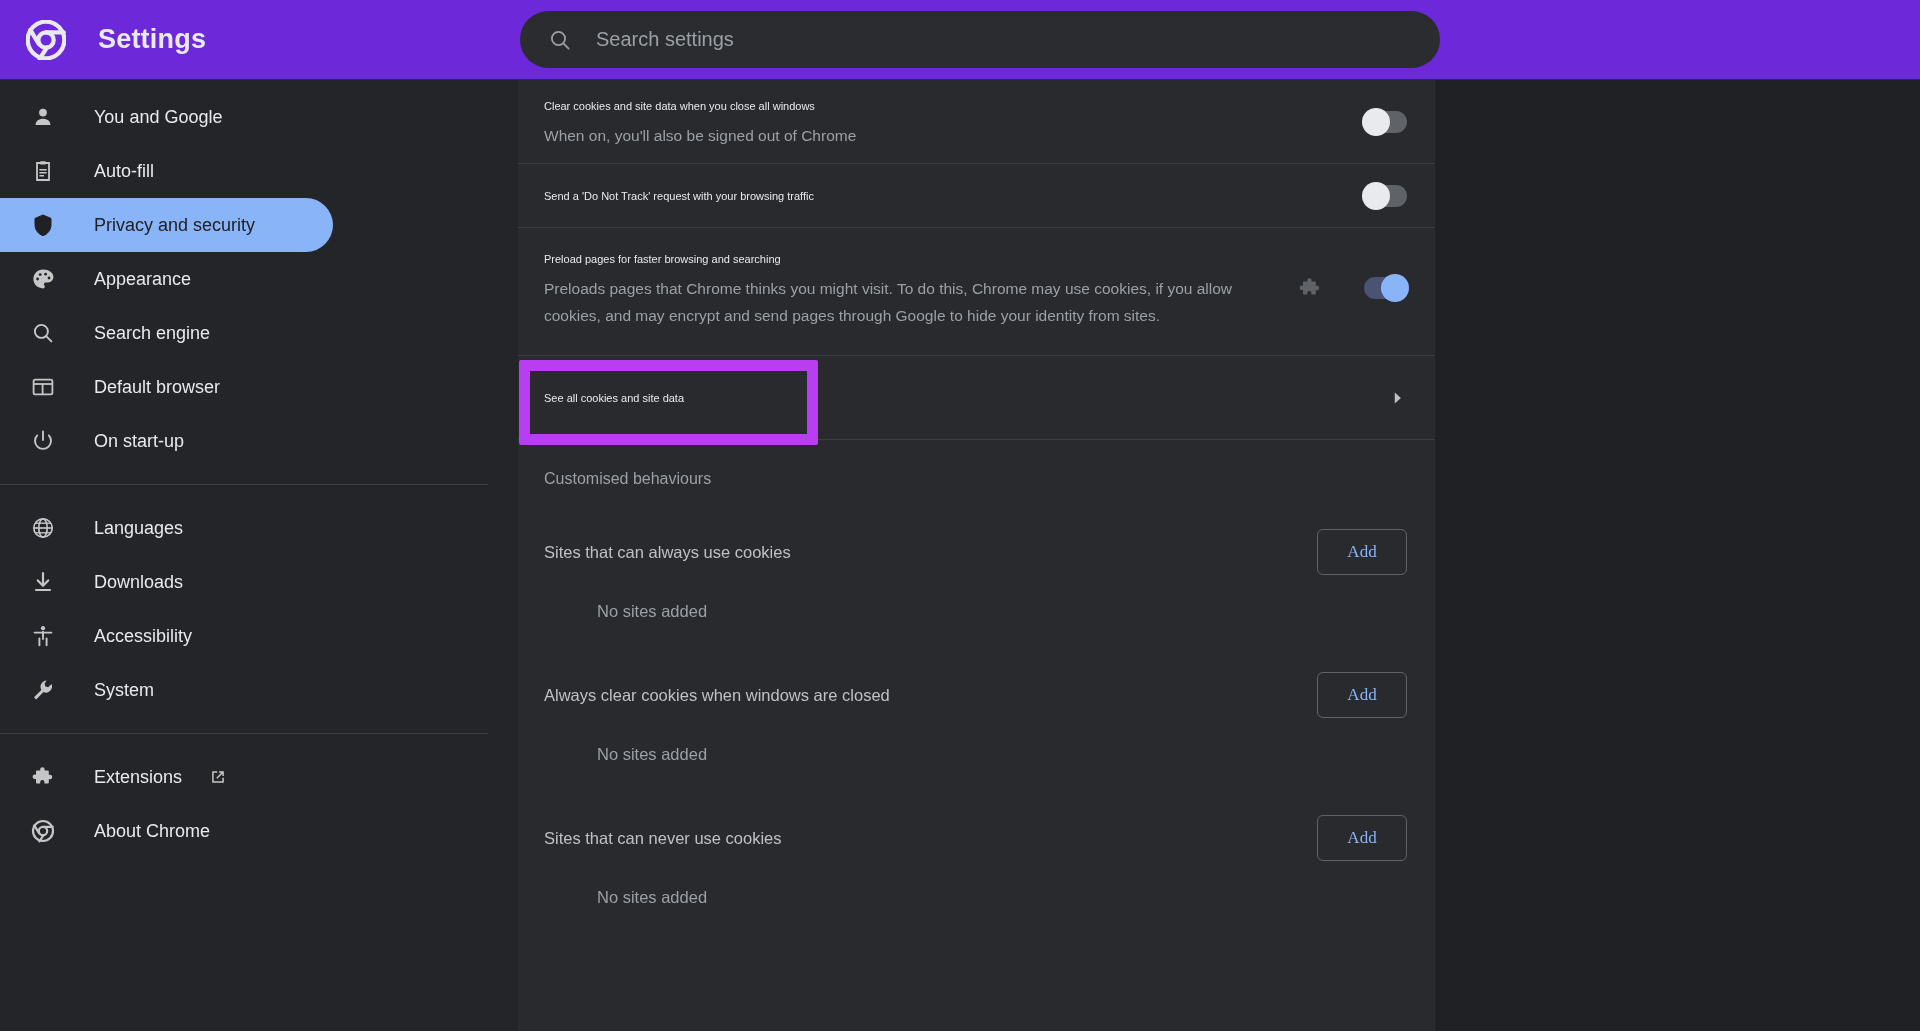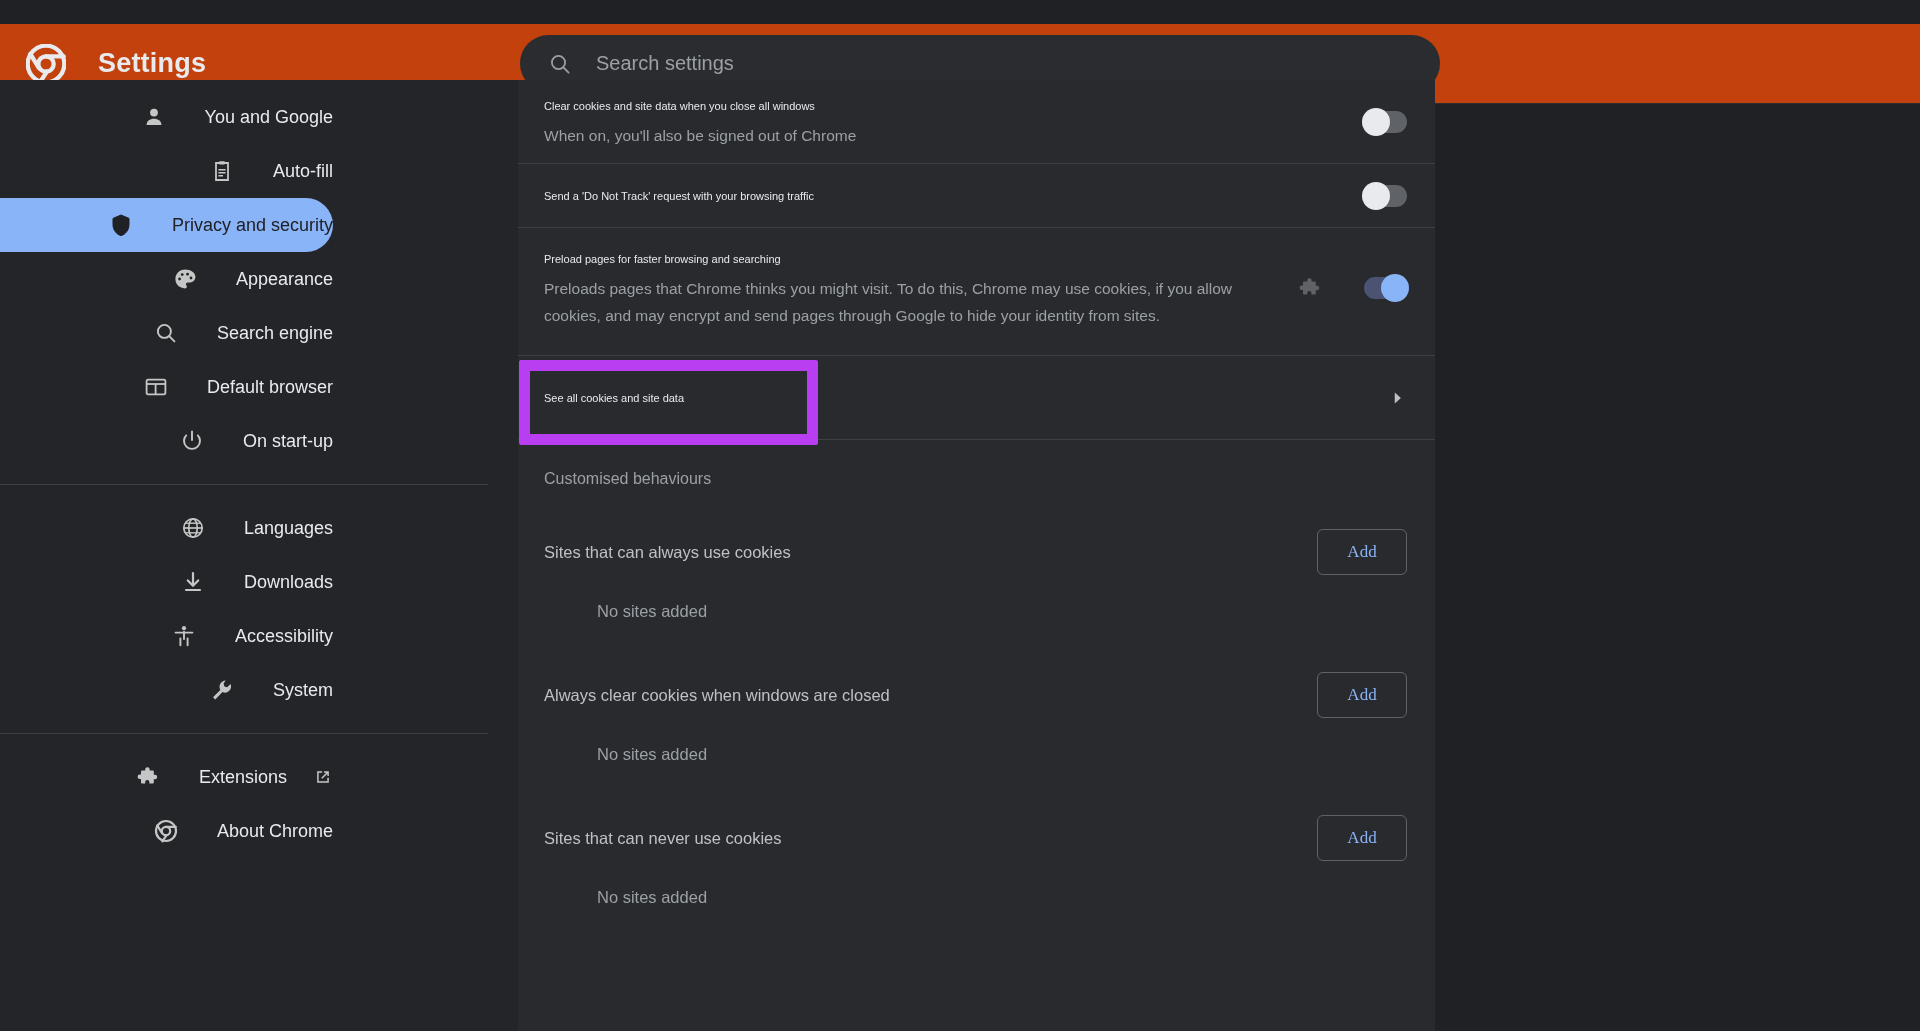--- a/index.html
+++ b/index.html
@@ -8,24 +8,23 @@
     background: #202124;
     font-family: "Liberation Sans", sans-serif;
     overflow: hidden;
   }
 
   .app { position: relative; width: 1920px; height: 1031px; background: #202124; }
 
   
   .topbar {
     position: absolute; top: 0; left: 0; width: 1920px; height: 80px;
-    background: #c2410c;
+    background: #6d28d9;
     display: flex; align-items: center;
     border-bottom: 1px solid #2d2e31;
-    margin-top: 24px;
   }
   .brand { display: flex; align-items: center; width: 520px; padding-left: 26px; }
   .chrome-logo { width: 40px; height: 40px; flex: 0 0 40px; }
   .brand-title {
     margin-left: 32px; color: #E8EAED; font-size: 27px; font-weight: 700;
     letter-spacing: .2px;
   }
   .searchwrap { flex: 0 0 auto; margin-left: 0; }
   .searchbox {
     width: 920px; height: 57px; background: #2B2C2F; border-radius: 29px;
@@ -42,21 +41,20 @@
   
   .sidebar {
     position: absolute; top: 80px; left: 0; width: 518px; height: 951px;
     background: #242528; padding-top: 10px;
   }
   .nav-item {
     display: flex; align-items: center; height: 54px;
     padding-left: 30px; margin-right: 185px;
     border-top-right-radius: 27px; border-bottom-right-radius: 27px;
     cursor: pointer;
-    justify-content: flex-end;
   }
   .nav-item .ico { width: 26px; height: 26px; flex: 0 0 26px; display: flex; align-items: center; justify-content: center; }
   .nav-item .label {
     margin-left: 38px; font-size: 18px; color: #E8EAED; font-weight: 400;
     white-space: nowrap;
   }
   .nav-item.active { background: #8AB4F8; }
   .nav-item.active .label { color: #202124; }
   .nav-item.active .ico svg { fill: #202124; stroke: #202124; }
   .nav-item .ico svg { fill: #C4C7C5; stroke: none; }

